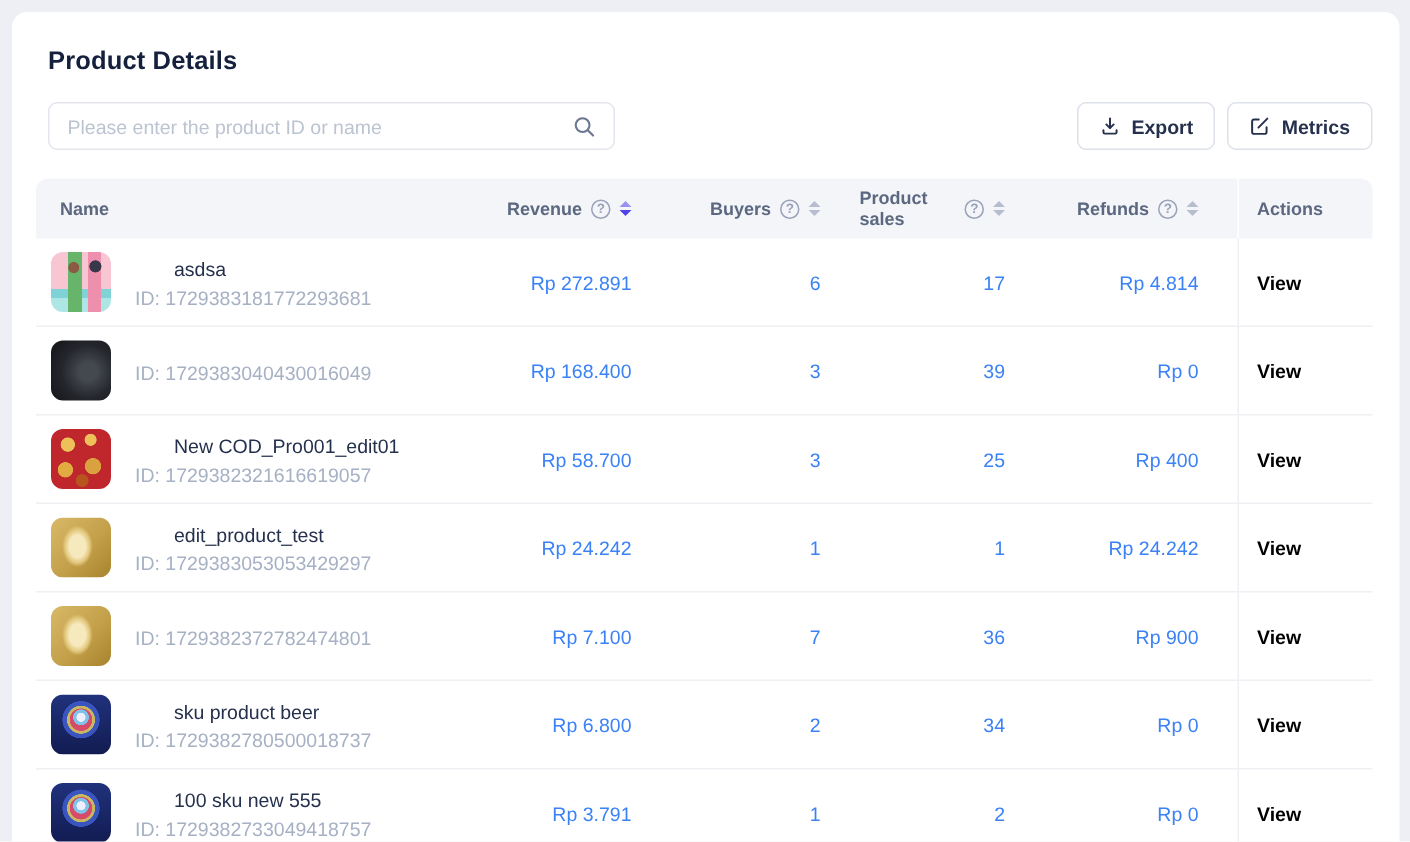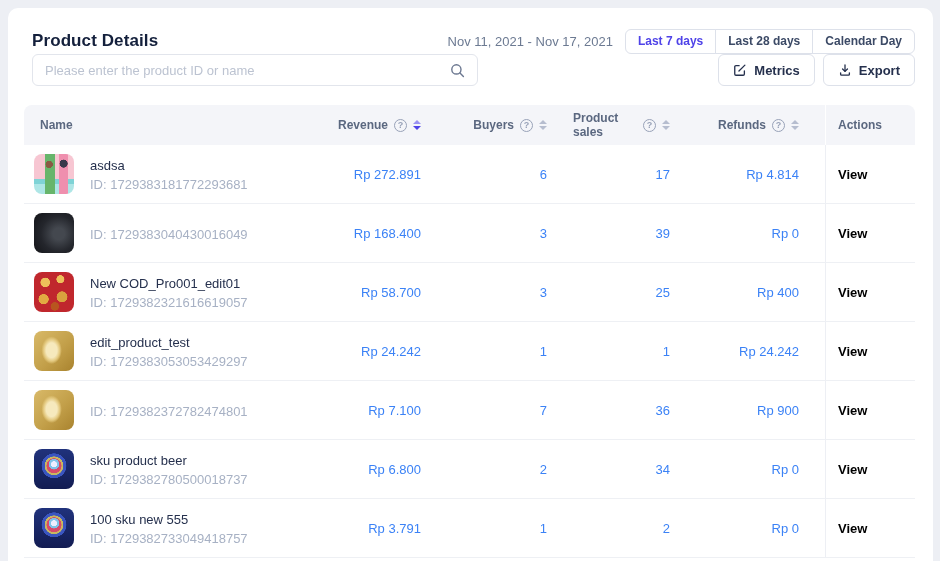--- a/index.html
+++ b/index.html
@@ -13,21 +13,21 @@
   .card {
     position: absolute;
     left: 8px; top: 8px; right: 7px;
     height: 640px;
     background: #ffffff;
     border-radius: 10px;
     padding: 20px 18px 0 16px;
   }
 
   
-  .page-header { display: flex; align-items: center; justify-content: space-between; height: 26px; padding-left: 8px; }
+  .page-header { display: flex; align-items: center; justify-content: space-between; height: 26px; margin-bottom: 14px; padding-left: 8px; }
   .page-title { font-size: 17px; font-weight: 700; color: #14203c; letter-spacing: .1px; }
   .header-right { display: flex; align-items: center; gap: 12px; }
   .date-range { font-size: 13px; color: #6c7a92; }
   .seg-group { display: inline-flex; }
   .seg-btn {
     background: #fff;
     border: 1px solid #dde1ea;
     font-family: "Liberation Sans", sans-serif;
     font-size: 12px; font-weight: 600;
     color: #3c4a66;
@@ -36,21 +36,21 @@
     margin-left: -1px;
     white-space: nowrap;
   }
   .seg-btn:first-child { border-radius: 6px 0 0 6px; margin-left: 0; }
   .seg-btn:last-child { border-radius: 0 6px 6px 0; }
   .seg-btn.active { color: #4f43e8; position: relative; z-index: 1; }
 
   
   .toolbar { display: flex; align-items: center; justify-content: space-between; margin-bottom: 19px; padding-left: 8px; }
   .search-box {
-    position: relative; width: 446px; height: 32px;
+    position: relative; width: 378px; height: 32px;
     border: 1px solid #e2e5ec; border-radius: 6px;
     display: flex; align-items: center;
     background: #fff;
   }
   .search-box input {
     border: none; outline: none; background: transparent;
     width: 100%; height: 100%;
     padding: 0 36px 0 12px;
     font-family: "Liberation Sans", sans-serif;
     font-size: 13px; color: #25304d;
@@ -94,21 +94,21 @@
   .sort b { display:block; width: 0; height: 0; border-left: 4px solid transparent; border-right: 4px solid transparent; }
   .sort .up  { border-bottom: 4px solid #b6bdcf; }
   .sort .dn  { border-top: 4px solid #b6bdcf; }
   .sort.active .up { border-bottom-color: #9a92f2; }
   .sort.active .dn { border-top-color: #4f43e8; }
 
   .trow { min-height: 59px; border-bottom: 1px solid #eef0f4; font-size: 13px; }
   .cell-name { display: flex; align-items: center; gap: 16px; padding: 9px 10px 9px 10px; }
   .thumb { width: 40px; height: 40px; border-radius: 8px; flex: none; }
   .name-lines { min-width: 0; }
-  .prod-name { color: #25304d; font-size: 13px; line-height: 17px; word-break: break-all; }
+  .prod-name { color: #25304d; font-size: 13px; line-height: 17px; word-break: break-all; margin-left: 26px; }
   .prod-id { color: #a7b1c4; font-size: 13px; margin-top: 3px; white-space: nowrap; }
   .cell-num { text-align: right; padding-right: 26px; color: #3b82f6; }
   .cell-actions { border-left: 1px solid #edeff4; align-self: stretch; display: flex; align-items: center; padding-left: 12px; }
   .view-link { color: #000000; font-weight: 600; font-size: 13px; text-decoration: none; cursor: pointer; text-align: right; }
 
   
   .thumb-people-illustration {
     background:
       radial-gradient(circle at 38% 26%, #8a5a44 0 9%, transparent 10%),
       radial-gradient(circle at 74% 24%, #38384a 0 9%, transparent 10%),
@@ -142,60 +142,52 @@
 
   .icon-svg { display: block; }
 </style>
 </head>
 <body>
 
 <div class="card">
 
   <div class="page-header">
     <div class="page-title">Product Details</div>
-    <div class="header-right">
-      <span class="date-range">Nov 11, 2021 - Nov 17, 2021</span>
-      <span class="seg-group">
-        <button class="seg-btn active">Last 7 days</button>
-        <button class="seg-btn">Last 28 days</button>
-        <button class="seg-btn">Calendar Day</button>
-      </span>
-    </div>
   </div>
 
   <div class="toolbar">
     <div class="search-box">
       <input type="text" placeholder="Please enter the product ID or name" style="">
       <span class="search-icon">
         <svg class="icon-svg" width="15" height="15" viewBox="0 0 15 15">
           <circle cx="6.4" cy="6.4" r="4.6" fill="none" stroke="#6b7790" stroke-width="1.4"></circle>
           <line x1="10" y1="10" x2="13.4" y2="13.4" stroke="#6b7790" stroke-width="1.4" stroke-linecap="round"></line>
         </svg>
       </span>
     </div>
     <div class="toolbar-right">
-      <button class="tool-btn">
-        <span>
-          <svg class="icon-svg" width="14" height="14" viewBox="0 0 16 16">
-            <path d="M13 9v3.6a1.4 1.4 0 0 1-1.4 1.4H3.4A1.4 1.4 0 0 1 2 12.6V4.4A1.4 1.4 0 0 1 3.4 3H7" fill="none" stroke="#25304d" stroke-width="1.5" stroke-linecap="round"></path>
-            <path d="M6.8 9.2 13.6 2.4" fill="none" stroke="#25304d" stroke-width="1.5" stroke-linecap="round"></path>
-          </svg>
-        </span>
-        <span>Metrics</span>
-      </button>
       <button class="tool-btn">
         <span>
           <svg class="icon-svg" width="14" height="14" viewBox="0 0 16 16">
             <path d="M8 2.2v7.2" fill="none" stroke="#25304d" stroke-width="1.5" stroke-linecap="round"></path>
             <path d="M5.2 6.8 8 9.6l2.8-2.8" fill="none" stroke="#25304d" stroke-width="1.5" stroke-linecap="round" stroke-linejoin="round"></path>
             <path d="M3 11.2v1.6a1 1 0 0 0 1 1h8a1 1 0 0 0 1-1v-1.6" fill="none" stroke="#25304d" stroke-width="1.5" stroke-linecap="round"></path>
           </svg>
         </span>
         <span>Export</span>
       </button>
+      <button class="tool-btn">
+        <span>
+          <svg class="icon-svg" width="14" height="14" viewBox="0 0 16 16">
+            <path d="M13 9v3.6a1.4 1.4 0 0 1-1.4 1.4H3.4A1.4 1.4 0 0 1 2 12.6V4.4A1.4 1.4 0 0 1 3.4 3H7" fill="none" stroke="#25304d" stroke-width="1.5" stroke-linecap="round"></path>
+            <path d="M6.8 9.2 13.6 2.4" fill="none" stroke="#25304d" stroke-width="1.5" stroke-linecap="round"></path>
+          </svg>
+        </span>
+        <span>Metrics</span>
+      </button>
     </div>
   </div>
 
   <div class="table">
     <div class="grid-row thead">
       <div class="th name-col">
         <span>Name</span>
       </div>
       <div class="th num">
         <span>Revenue</span>

